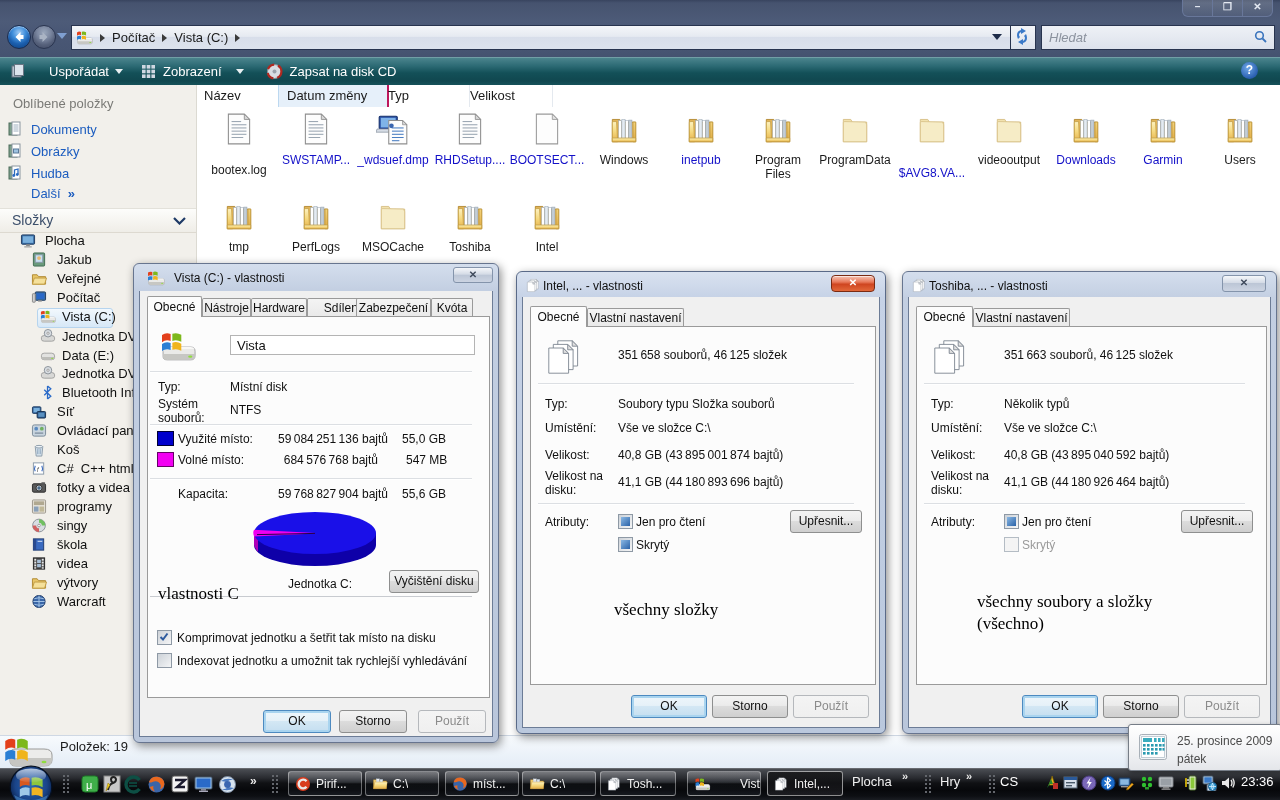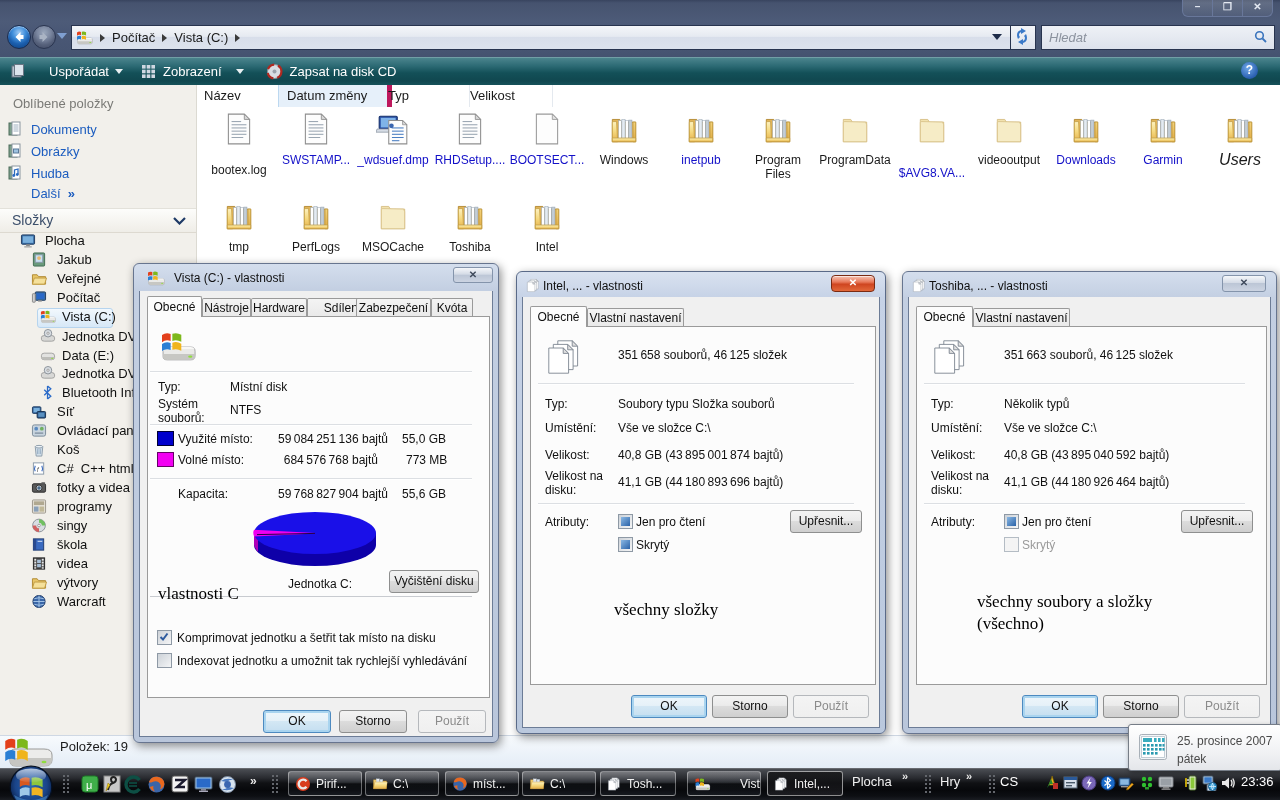--- a/index.html
+++ b/index.html
@@ -231,21 +231,21 @@
         <circle cx="8.5" cy="8.5" r="6.9" fill="none" stroke="#b02820" stroke-width="2.2" stroke-dasharray="8 4"></circle>
         <circle cx="8.5" cy="8.5" r="2" fill="#9aa2ab"></circle>
       </svg>
     <span style="margin-left:7px">Zapsat na disk CD</span>
   </div>
   <div id="helpbtn">?</div>
 </div>
 
 <div id="headerrow">
   <div class="h" style="left:0;width:81px;">Název</div>
-  <div class="h" style="left:82px;width:100px;background:#e6f0fa;border-left:1px solid #bcd8f0;border-right:5px solid #be185d;">Datum změny</div>
+  <div class="h" style="left:82px;width:100px;background:#e6f0fa;border-left:1px solid #bcd8f0;border-right:2px solid #be185d;">Datum změny</div>
   <div class="h" style="left:184px;width:81px;">Typ</div>
   <div class="h" style="left:266px;width:82px;">Velikost</div>
 </div>
 <div id="mainwhite"></div>
 
 <div class="abs" style="left:201px;top:112px;width:76px;text-align:center;"><svg width="34" height="34" viewBox="0 0 32 32" style="">
       <use href="#txtdoc"></use>
     </svg><div style="color:#1a1a1a;font-size:12px;margin-top:14px;line-height:14px;">bootex.log</div></div>
 <div class="abs" style="left:278px;top:112px;width:76px;text-align:center;"><svg width="34" height="34" viewBox="0 0 32 32" style="">
       <use href="#txtdoc"></use>
@@ -278,21 +278,21 @@
       <use href="#folderpale"></use>
     </svg><div style="color:#1a1a1a;font-size:12px;margin-top:4px;line-height:14px;">videooutput</div></div>
 <div class="abs" style="left:1048px;top:112px;width:76px;text-align:center;"><svg width="34" height="34" viewBox="0 0 32 32" style="">
       <use href="#folderup"></use>
     </svg><div style="color:#1310c8;font-size:12px;margin-top:4px;line-height:14px;">Downloads</div></div>
 <div class="abs" style="left:1125px;top:112px;width:76px;text-align:center;"><svg width="34" height="34" viewBox="0 0 32 32" style="">
       <use href="#folderup"></use>
     </svg><div style="color:#1310c8;font-size:12px;margin-top:4px;line-height:14px;">Garmin</div></div>
 <div class="abs" style="left:1202px;top:112px;width:76px;text-align:center;"><svg width="34" height="34" viewBox="0 0 32 32" style="">
       <use href="#folderup"></use>
-    </svg><div style="color:#1a1a1a;font-size:16px;margin-top:4px;line-height:14px;font-style:italic;">Users</div></div>
+    </svg><div style="color:#1a1a1a;font-size:12px;margin-top:4px;line-height:14px;">Users</div></div>
 <div class="abs" style="left:201px;top:199px;width:76px;text-align:center;"><svg width="34" height="34" viewBox="0 0 32 32" style="">
       <use href="#folderup"></use>
     </svg><div style="color:#1a1a1a;font-size:12px;margin-top:4px;line-height:14px;">tmp</div></div>
 <div class="abs" style="left:278px;top:199px;width:76px;text-align:center;"><svg width="34" height="34" viewBox="0 0 32 32" style="">
       <use href="#folderup"></use>
     </svg><div style="color:#1a1a1a;font-size:12px;margin-top:4px;line-height:14px;">PerfLogs</div></div>
 <div class="abs" style="left:355px;top:199px;width:76px;text-align:center;"><svg width="34" height="34" viewBox="0 0 32 32" style="">
       <use href="#folderpale"></use>
     </svg><div style="color:#1a1a1a;font-size:12px;margin-top:4px;line-height:14px;">MSOCache</div></div>
 <div class="abs" style="left:432px;top:199px;width:76px;text-align:center;"><svg width="34" height="34" viewBox="0 0 32 32" style="">
@@ -502,34 +502,35 @@
     <div class="tab" style="left:62px;top:7px;width:47px;height:18px;line-height:18px;">Nástroje</div>
     <div class="tab" style="left:111px;top:7px;width:54px;height:18px;line-height:18px;">Hardware</div>
     <div class="tab" style="left:167px;top:7px;width:47px;height:18px;line-height:18px;padding-left:11px;">Sdílení</div>
     <div class="tab" style="left:216px;top:7px;width:73px;height:18px;line-height:18px;">Zabezpečení</div>
     <div class="tab" style="left:291px;top:7px;width:40px;height:18px;line-height:18px;">Kvóta</div>
     <div class="tabpanel" style="left:7px;top:25px;width:341px;height:380px;"></div>
 
     <div class="abs" style="left:17px;top:39px;"><svg width="42" height="32" viewBox="0 0 34 28">
           <use href="#vdrive"></use>
         </svg></div>
+    <div class="abs" style="left:90px;top:44px;width:245px;height:20px;background:#fff;border:1px solid #b4b4b4;font-size:13px;color:#111;line-height:20px;padding-left:6px;box-sizing:border-box;">Vista</div>
     <div class="sepline" style="left:10px;top:80px;width:322px;"></div>
     <div class="lbl" style="left:18px;top:89px;">Typ:</div>
       <div class="lbl" style="left:90px;top:89px;">Místní disk</div>
     <div class="lbl" style="left:18px;top:106px;">Systém<br>souborů:</div>
       <div class="lbl" style="left:90px;top:112px;">NTFS</div>
     <div class="sepline" style="left:10px;top:133px;width:322px;"></div>
     <div class="abs" style="left:17px;top:140px;width:15px;height:13px;background:#0000cc;border:1px solid #003;"></div>
     <div class="lbl" style="left:38px;top:141px;">Využité místo:</div>
     <div class="lbl" style="left:138px;top:141px;width:100px;text-align:right;">59 084 251 136 bajtů</div>
     <div class="lbl" style="left:262px;top:141px;">55,0 GB</div>
     <div class="abs" style="left:17px;top:161px;width:15px;height:13px;background:#f200f2;border:1px solid #606;"></div>
     <div class="lbl" style="left:38px;top:162px;">Volné místo:</div>
     <div class="lbl" style="left:138px;top:162px;width:100px;text-align:right;">684 576 768 bajtů</div>
-    <div class="lbl" style="left:266px;top:162px;">773 MB</div>
+    <div class="lbl" style="left:266px;top:162px;">547 MB</div>
     <div class="sepline" style="left:10px;top:187px;width:322px;"></div>
     <div class="lbl" style="left:38px;top:196px;">Kapacita:</div>
     <div class="lbl" style="left:138px;top:196px;width:100px;text-align:right;">59 768 827 904 bajtů</div>
     <div class="lbl" style="left:262px;top:196px;">55,6 GB</div>
 
     <div class="abs" style="left:105px;top:215px;">
       <svg width="140" height="62" viewBox="0 0 140 62">
 <path d="M9 27 L9 39 A61 21 0 0 0 131 39 L131 27 Z" fill="#0e00a8"></path>
 <path d="M9 27 L9 39 Q10.5 43 13 46 L13 33 Z" fill="#b000b8"></path>
 <ellipse cx="70" cy="27" rx="61" ry="21" fill="#1a10e8"></ellipse>
@@ -657,21 +658,21 @@
         <rect x="12" y="14" width="2.6" height="2.6"></rect>
         <rect x="16" y="14" width="2.6" height="2.6"></rect>
         <rect x="20" y="14" width="2.6" height="2.6"></rect>
         <rect x="23.5" y="14" width="2" height="2.6"></rect>
     <rect x="4" y="18" width="2.6" height="2.6"></rect>
         <rect x="8" y="18" width="2.6" height="2.6"></rect>
         <rect x="12" y="18" width="2.6" height="2.6"></rect>
         <rect x="16" y="18" width="2.6" height="2.6"></rect>
     </g>
   </svg>
-  <div class="abs" style="left:48px;top:9px;font-size:12px;color:#4a4a4a;">25. prosince 2007</div>
+  <div class="abs" style="left:48px;top:9px;font-size:12px;color:#4a4a4a;">25. prosince 2009</div>
   <div class="abs" style="left:48px;top:27px;font-size:12px;color:#4a4a4a;">pátek</div>
 </div>
 
 <div id="taskbar">
 
   <svg width="44" height="44" viewBox="0 0 44 44" style="position:absolute;left:9px;top:-3px;z-index:6;">
     <defs>
       <radialGradient id="orbg" cx="0.5" cy="0.45" r="0.62">
         <stop offset="0" stop-color="#2a68b8"></stop>
           <stop offset="0.62" stop-color="#1a4488"></stop>

